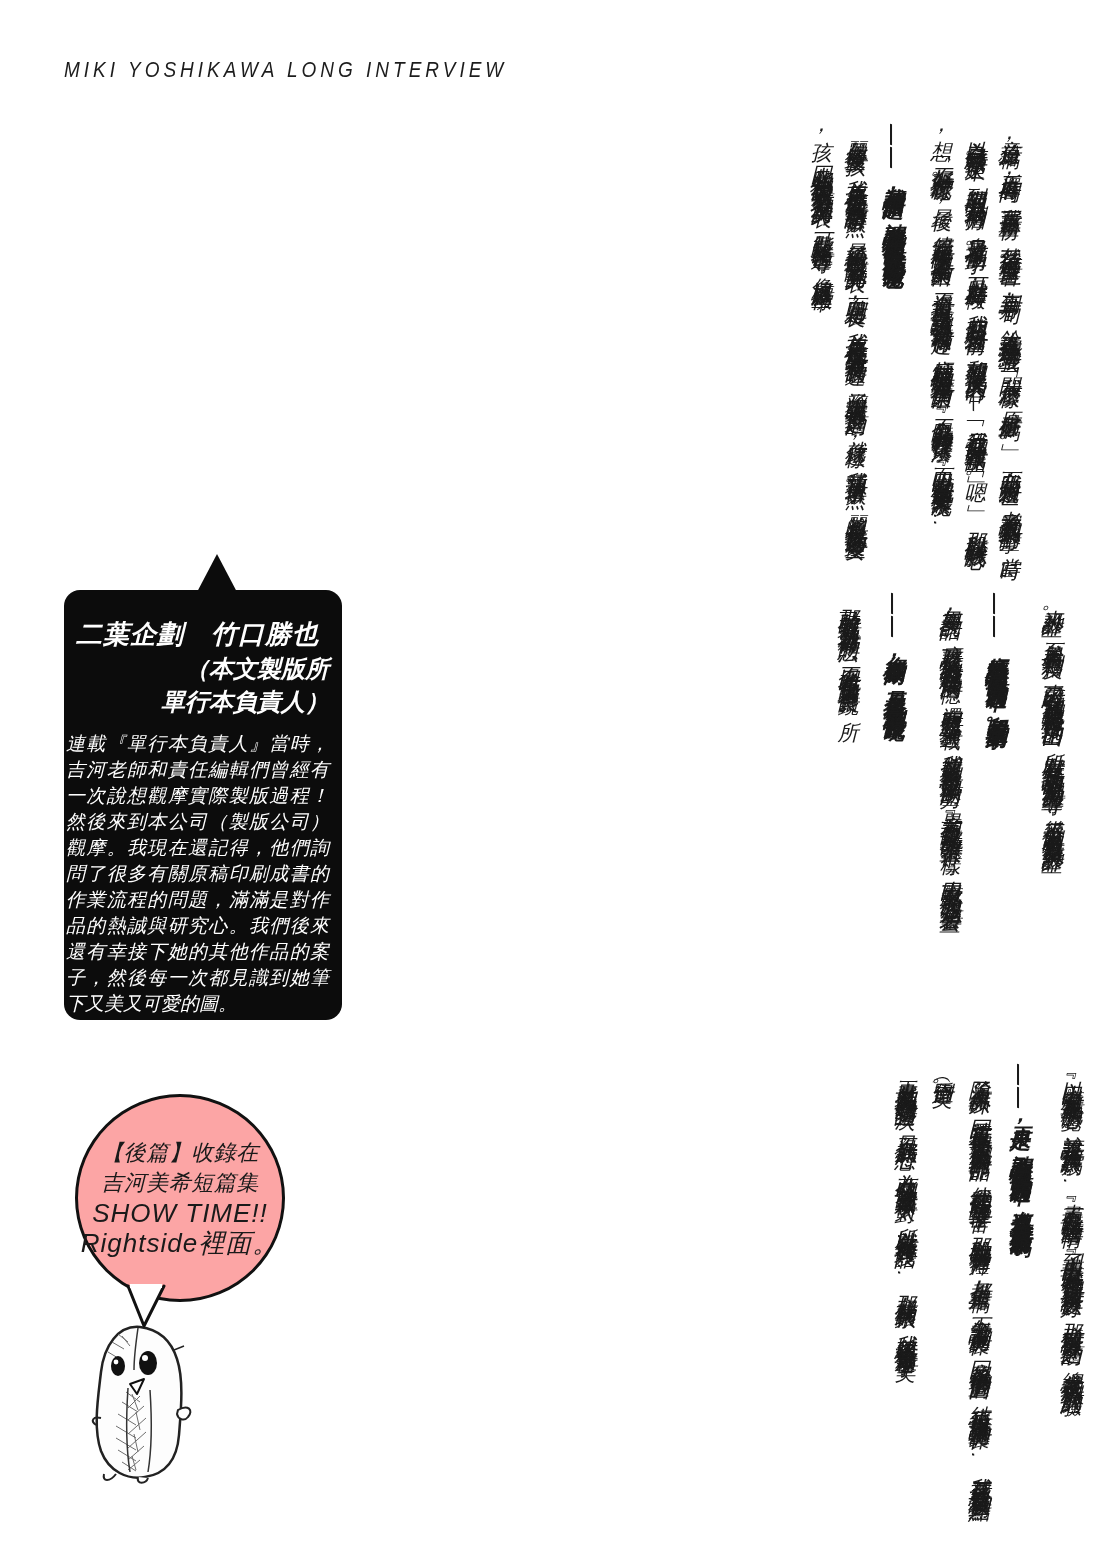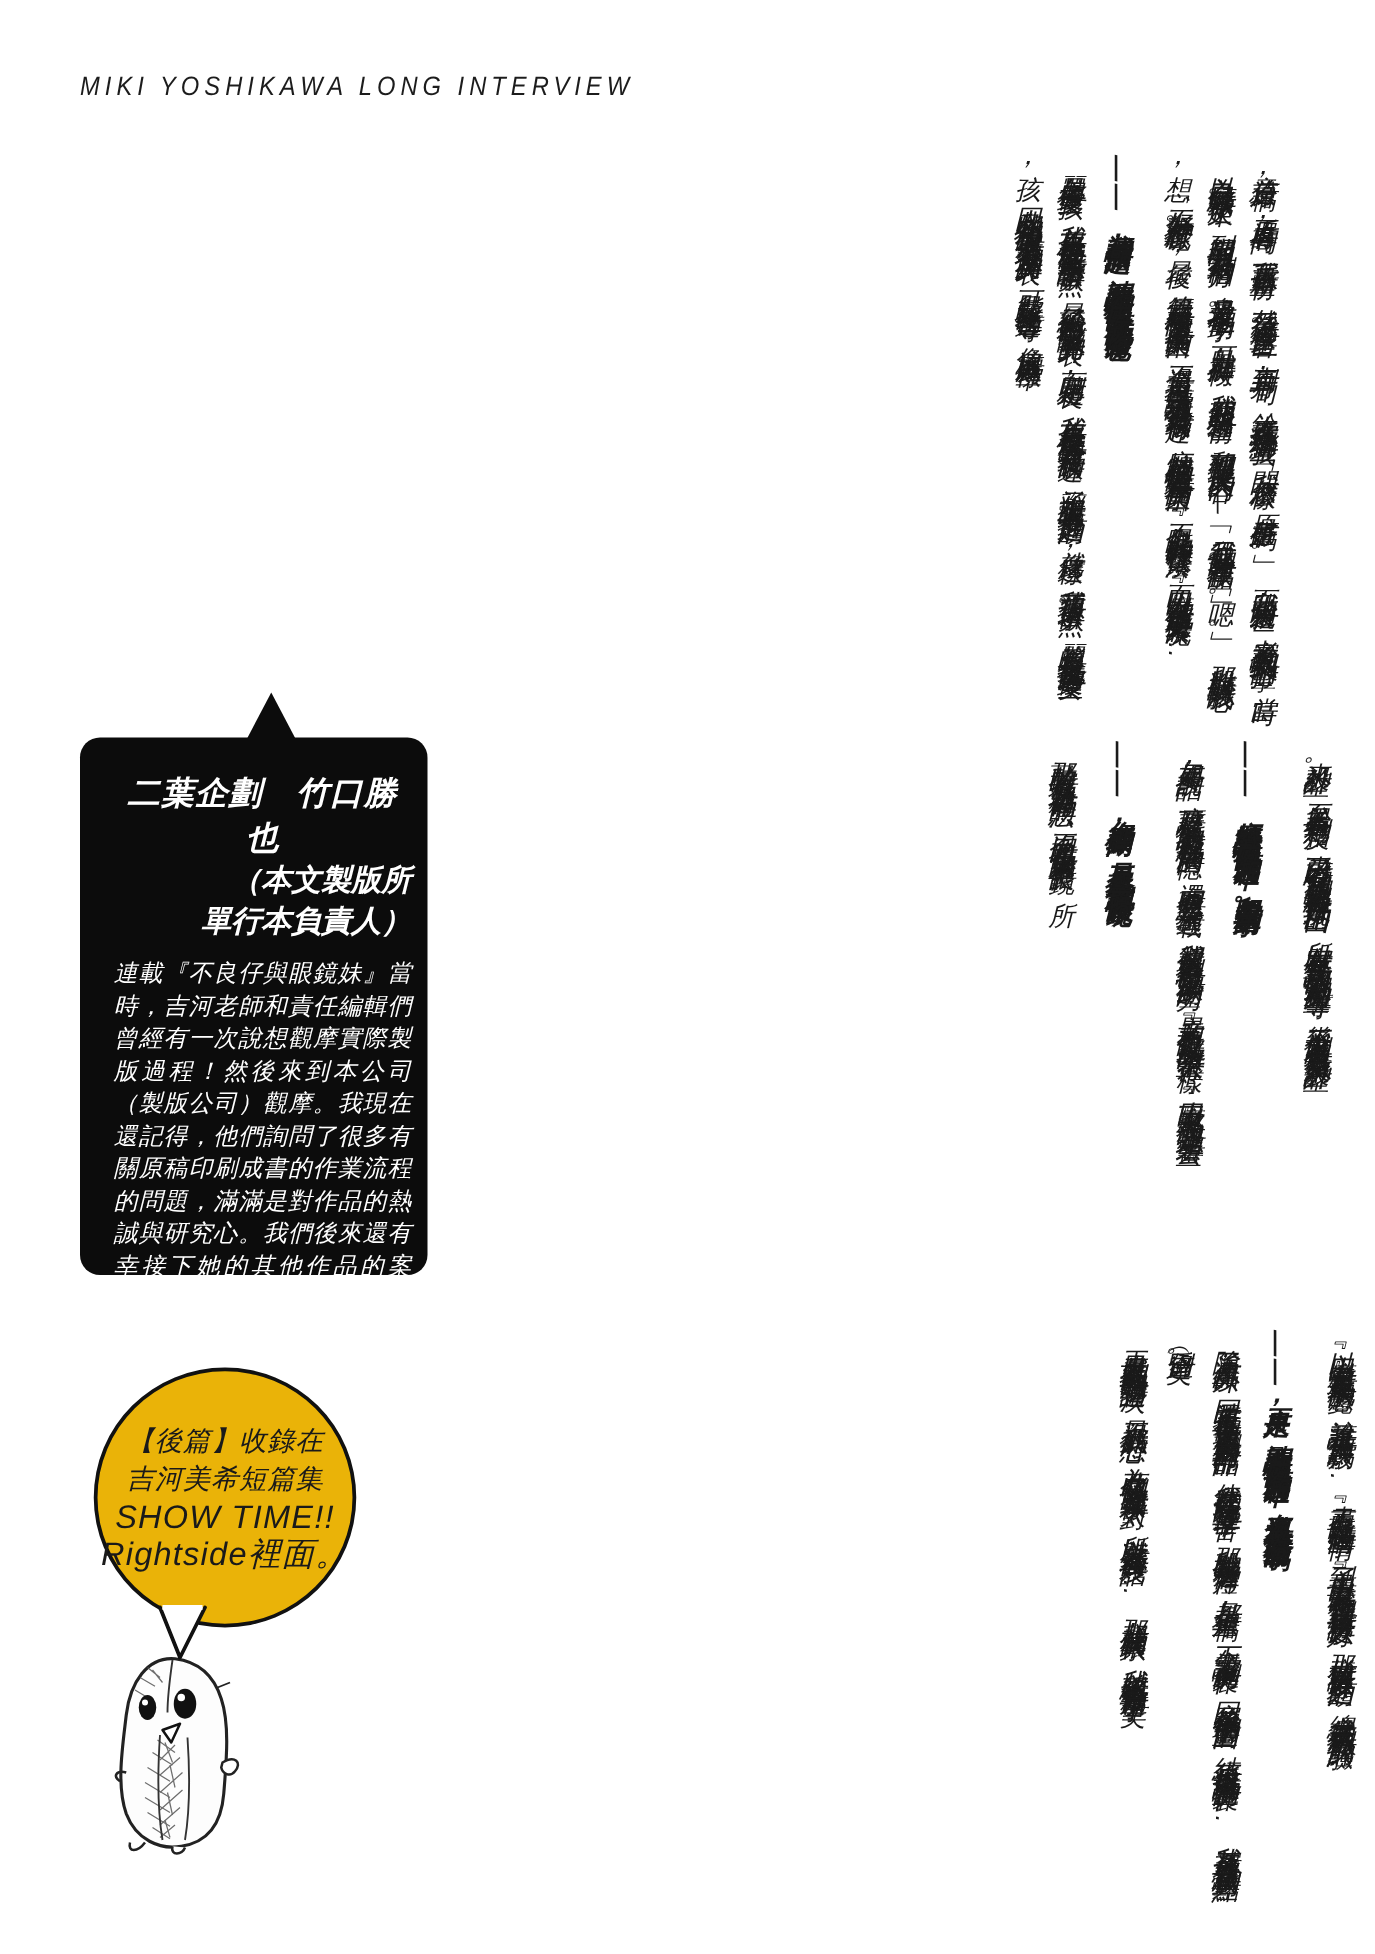--- a/index.html
+++ b/index.html
@@ -31,30 +31,30 @@
 
   
   .info-tail {
     position:absolute; left:196px; top:554px; width:0; height:0;
     border-left:21px solid transparent; border-right:21px solid transparent;
     border-bottom:40px solid var(--box-bg,#0c0c0c);
   }
   .info-box {
     position:absolute; left:64px; top:590px; width:278px; height:430px;
     background:var(--box-bg,#0c0c0c); color:var(--box-text,#ffffff);
-    border-radius:16px; box-sizing:border-box; padding:26px 13px 0 27px;
+    border-radius:16px; box-sizing:border-box; padding:26px 13px 0 2px;
   }
   .info-title { text-align:center; font-weight:700; font-size:26px; letter-spacing:1px; line-height:36px; }
   .info-sub   { text-align:right; font-weight:700; font-size:24px; line-height:33px; }
   .info-body  { margin-top:13px; font-size:19px; line-height:26px; text-align:justify; line-break:loose; }
 
   
   .bubble {
     position:absolute; left:75px; top:1094px; width:204px; height:202px;
-    background:#eab308; border:3px solid #111; border-radius:50%;
+    background:#fca5a5; border:3px solid #111; border-radius:50%;
     display:flex; flex-direction:column; justify-content:center; align-items:center;
     text-align:center; z-index:1;
   }
   .bubble .cjk   { font-size:22px; line-height:30px; font-weight:500; letter-spacing:0.5px; white-space:nowrap; }
   .bubble .latin { font-size:26px; line-height:30px; font-weight:500; letter-spacing:1px; white-space:nowrap; }
   .bubble-tail { position:absolute; left:124px; top:1284px; z-index:2; }
   .mascot { position:absolute; left:88px; top:1322px; }
 </style>
 </head>
 <body style="--ink: #1a1a1a; --page-bg: #ffffff; --box-bg: #0c0c0c; --box-text: #ffffff;">
@@ -82,21 +82,21 @@
       <p class="question">——再來是，請問您在連載『山田魔女』的過程中，有遭遇過什麼痛苦或難受的事嗎？</p>
       <p class="answer">除了漫畫作品以外，同時還有正在準備製作成電視劇與動畫的兩部作品，使我在控管時間上變得非常辛苦。那段時期幾乎每個禮拜，都是上午畫原稿，下午討論電視劇的製作，回家後檢視助手們畫的圖，結束後再接著討論動畫的製作……我甚至還曾經意識模糊到差點昏倒過（笑）。</p>
       <p class="answer">再來就是受到國外的活動邀請過三次，只不過我那時心想，為此而休刊日本的連載好像不太對，所以就先畫好後面好幾話……那樣趕稿真的很累，我以後絕對不會再做那種事了（笑）。</p>
     </div>
 
   <div class="info-tail"></div>
   <div class="info-box">
     <div class="info-title">二葉企劃　竹口勝也</div>
     <div class="info-sub">（本文製版所</div>
     <div class="info-sub">單行本負責人）</div>
-    <div class="info-body">連載『不良仔與眼鏡妹』當時，吉河老師和責任編輯們曾經有一次說想觀摩實際製版過程！然後來到本公司（製版公司）觀摩。我現在還記得，他們詢問了很多有關原稿印刷成書的作業流程的問題，滿滿是對作品的熱誠與研究心。我們後來還有幸接下她的其他作品的案子，然後每一次都見識到她筆下又美又可愛的圖。</div>
+    <div class="info-body">連載『單行本負責人』當時，吉河老師和責任編輯們曾經有一次說想觀摩實際製版過程！然後來到本公司（製版公司）觀摩。我現在還記得，他們詢問了很多有關原稿印刷成書的作業流程的問題，滿滿是對作品的熱誠與研究心。我們後來還有幸接下她的其他作品的案子，然後每一次都見識到她筆下又美又可愛的圖。</div>
   </div>
 
   <div class="bubble">
     <div class="cjk">【後篇】收錄在</div>
     <div class="cjk">吉河美希短篇集</div>
     <div class="latin">SHOW TIME!!</div>
     <div class="latin">Rightside裡面。</div>
   </div>
   <svg class="bubble-tail" width="46" height="48" viewBox="0 0 46 48">
     <path d="M4,2 L20,42 L40,2" fill="#ffffff" stroke="#111111" stroke-width="3" stroke-linejoin="round" stroke-linecap="round"></path>

